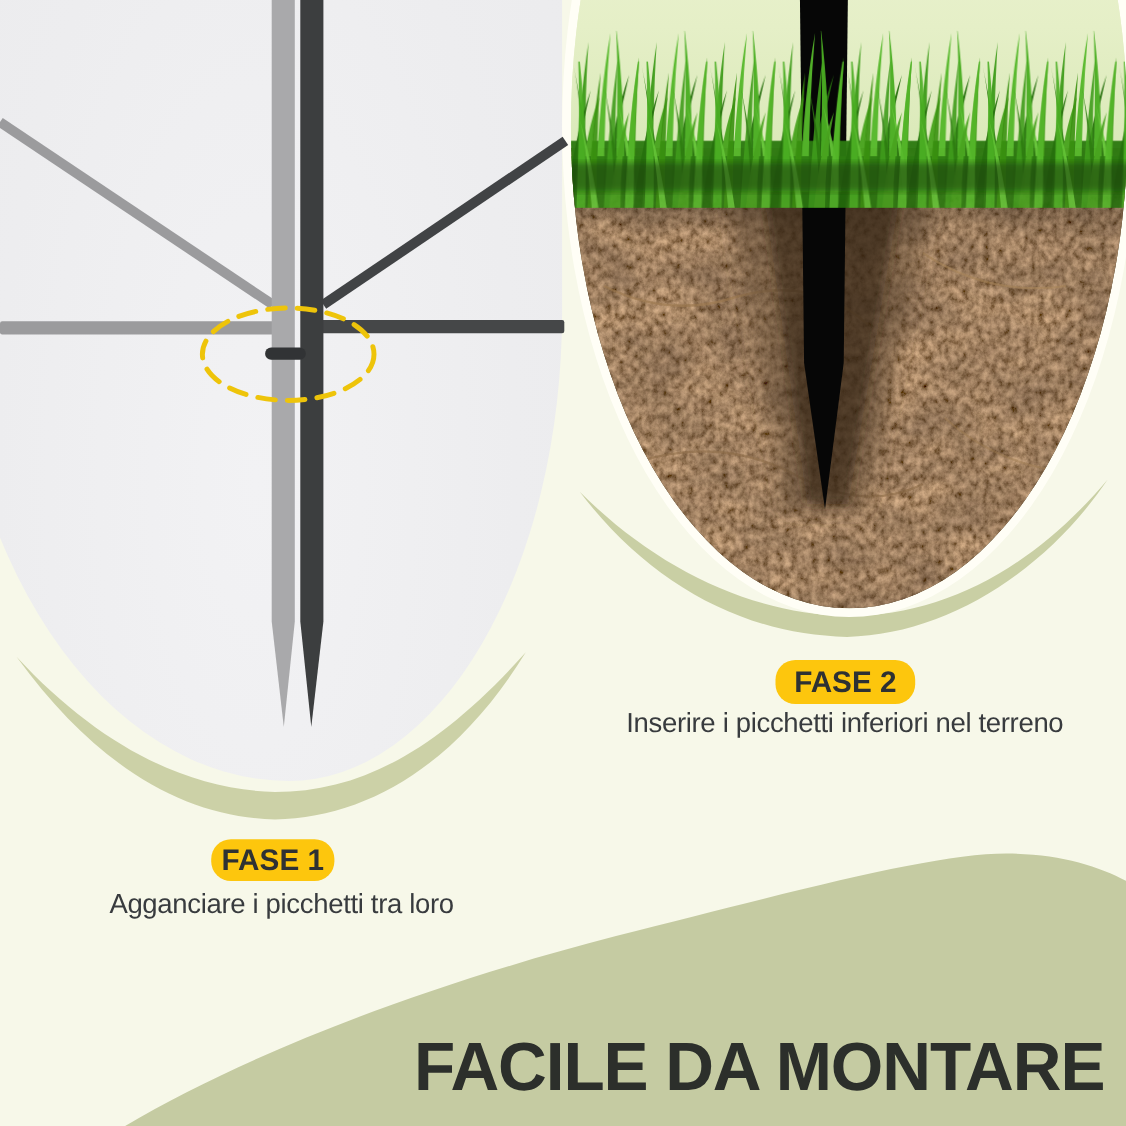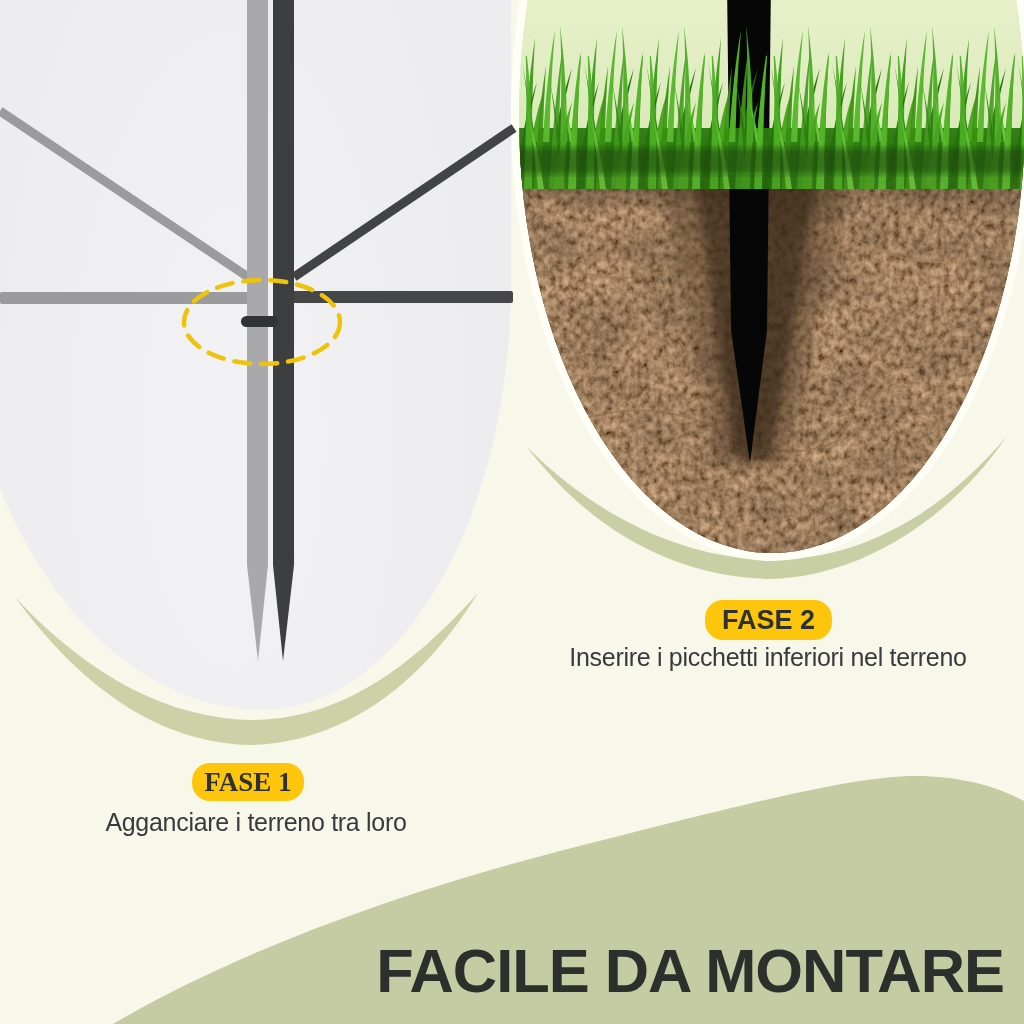--- a/index.html
+++ b/index.html
@@ -28,21 +28,21 @@
   }
   .photo-oval svg{display:block;}
   .assembly-overlay{z-index:3;}
   .decor{z-index:1;}
   .badge{
     position:absolute;z-index:4;
     background:#fdc60d;color:#2e3133;
     font-weight:700;font-size:27px;text-align:center;
     border-radius:18px;
   }
-  .badge-1{left:192px;top:763px;width:112px;height:38px;line-height:38px;font-family:Liberation Serif, serif;}
+  .badge-1{left:192px;top:763px;width:112px;height:38px;line-height:38px;}
   .badge-2{left:705px;top:600px;width:127px;height:40px;line-height:40px;}
   .caption{
     position:absolute;z-index:4;color:#383b3e;
     font-size:25px;text-align:center;letter-spacing:-0.3px;
   }
   .caption-1{left:26px;top:808px;width:460px;}
   .caption-2{left:508px;top:643px;width:520px;}
   .page-title{
     position:absolute;z-index:4;right:20px;bottom:18px;
     color:#2c2f2b;font-size:62px;font-weight:700;letter-spacing:-1px;
@@ -147,18 +147,18 @@
     <rect x="0" y="292" width="250" height="12" rx="2" fill="#9b9b9d"></rect>
     <rect x="292" y="291" width="221" height="12" rx="2" fill="#454748"></rect>
   </g>
   <path d="M247,0 L268,0 L268,565 L258,661 L247,565 Z" fill="#a9a9ab"></path>
   <path d="M273,0 L294,0 L294,565 L283,661 L273,565 Z" fill="#3c3e3f"></path>
   <rect x="241" y="316" width="37" height="11" rx="5.5" fill="#313335"></rect>
   <ellipse cx="262" cy="322" rx="78" ry="42" fill="none" stroke="#eec40a" stroke-width="4.5" stroke-dasharray="16 11" stroke-linecap="round"></ellipse>
 </svg>
 
 <div class="badge badge-1">FASE 1</div>
-<div class="caption caption-1">Agganciare i terreno tra loro</div>
+<div class="caption caption-1">Agganciare i picchetti tra loro</div>
 
 <div class="badge badge-2">FASE 2</div>
 <div class="caption caption-2">Inserire i picchetti inferiori nel terreno</div>
 
 <div class="page-title">FACILE DA MONTARE</div>
 
 </body></html>

